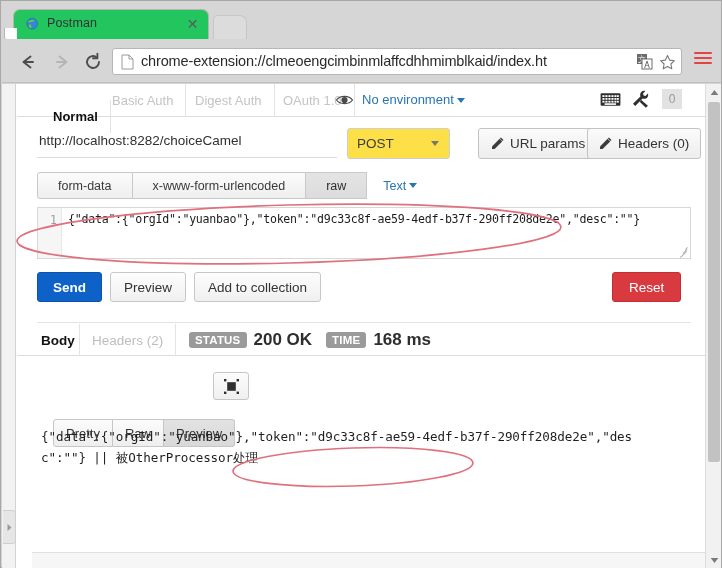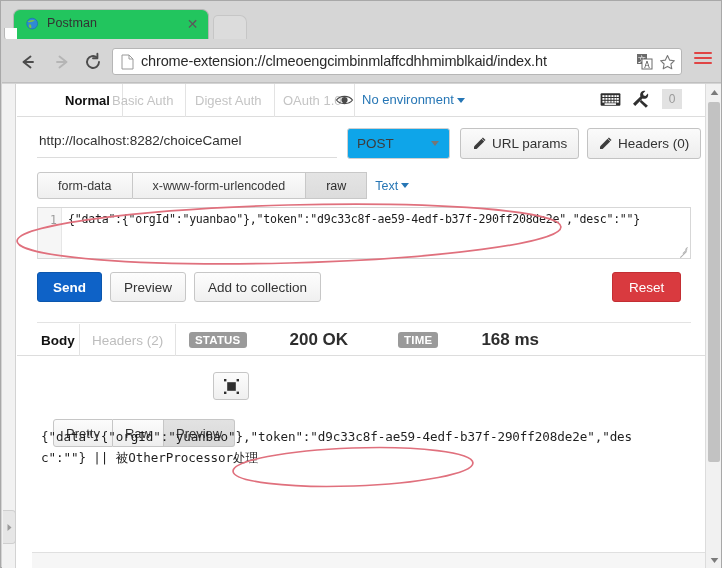--- a/index.html
+++ b/index.html
@@ -257,21 +257,21 @@
     color: #303030;
     padding: 0 2px 4px 2px;
     background: transparent;
     outline: none;
     font-family: "Liberation Sans", sans-serif;
   }
   .method-sel {
     position: absolute;
     left: 330px; top: 0;
     width: 103px; height: 31px;
-    background: #0ea5e9;
+    background: #fde047;
     border: 1px solid #cfcfcf;
     border-radius: 3px;
     display: flex; align-items: center;
     padding: 0 9px;
     font-size: 13.5px;
     color: #3d3d3d;
     cursor: pointer;
   }
   .method-sel .caret {
     position: absolute; right: 10px; top: 12px;
@@ -287,21 +287,21 @@
     padding: 0 11px;
     background: linear-gradient(#fbfbfb,#ededed);
     border: 1px solid #c3c3c3;
     border-radius: 3px;
     font-size: 13.5px;
     color: #333;
     cursor: pointer;
     white-space: nowrap;
   }
   .gbtn .glyph { margin-right: 6px; display: inline-flex; }
-  .btn-urlparams { left: 443px; padding-left: 12px; }
+  .btn-urlparams { left: 461px; padding-left: 12px; }
   .btn-headers   { left: 570px; }
 
   
   .btyperow { position: absolute; left: 20px; top: 88px; }
   .btab {
     float: left;
     height: 27px;
     padding: 0 20px;
     display: flex; align-items: center;
     background: linear-gradient(#fbfbfb,#efefef);
@@ -310,21 +310,21 @@
     font-size: 12.5px;
     color: #3a3a3a;
     cursor: pointer;
     white-space: nowrap;
   }
   .btab:first-child { border-left: 1px solid #c8c8c8; border-radius: 3px 0 0 3px; }
   .btab:last-of-type { border-radius: 0 3px 3px 0; }
   .btab.active { background: linear-gradient(#e4e4e4,#dcdcdc); color: #2e2e2e; }
   .textsel {
     float: left;
-    margin-left: 8px;
+    margin-left: 16px;
     height: 27px;
     display: flex; align-items: center;
     font-size: 12.5px;
     color: #2676b5;
     cursor: pointer;
   }
 
   
   .editor {
     position: absolute;
@@ -423,21 +423,21 @@
   .rtab {
     position: absolute; top: 0;
     height: 32px; padding: 8px 12px;
     display: flex; align-items: center;
     font-size: 13.5px;
     cursor: pointer;
     white-space: nowrap;
   }
   .rtab.active { color: #111; font-weight: bold; }
   .rtab.muted { color: #bdbdbd; border-left: 1px solid #e3e3e3; border-right: 1px solid #e3e3e3; }
-  .statwrap { position: absolute; left: 172px; top: 6px; display: flex; align-items: center; gap: 36px; }
+  .statwrap { position: absolute; left: 172px; top: 6px; display: flex; align-items: center; }
   .sbadge {
     background: #9a9a9a;
     color: #fff;
     font-size: 11.5px;
     font-weight: bold;
     padding: 2px 6px;
     border-radius: 3px;
     letter-spacing: .2px;
   }
   .sval {
@@ -612,21 +612,21 @@
         <div class="sidebar-toggle">
           <svg width="7" height="9" viewBox="0 0 7 9">
               <path d="M1.5 1 L5.5 4.5 L1.5 8 Z" fill="#9a9a9a"></path>
             </svg>
         </div>
       </div>
 
       <div class="content">
 
         <div class="authrow">
-          <div class="authtab active" style="left:36px;">Normal</div>
+          <div class="authtab active" style="left:24px;margin-top:16px;">Normal</div>
           <div class="authtab" style="left:83px;">Basic Auth</div>
           <div class="authtab" style="left:166px;">Digest Auth</div>
           <div class="authtab" style="left:254px;">OAuth 1.0</div>
 
           <span class="eye-icon">
             <svg width="19" height="16" viewBox="0 0 19 16">
               <path d="M1.5 8 C5 3.2 14 3.2 17.5 8 C14 12.8 5 12.8 1.5 8 Z" fill="none" stroke="#4a4a4a" stroke-width="1.2"></path>
               <circle cx="9.5" cy="8" r="3.1" fill="#4a4a4a"></circle>
             </svg>
           </span>

